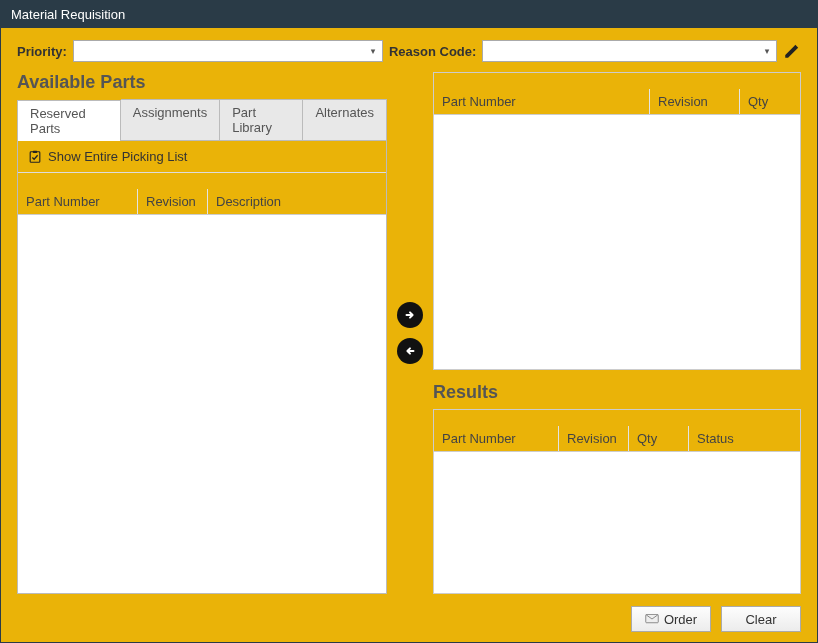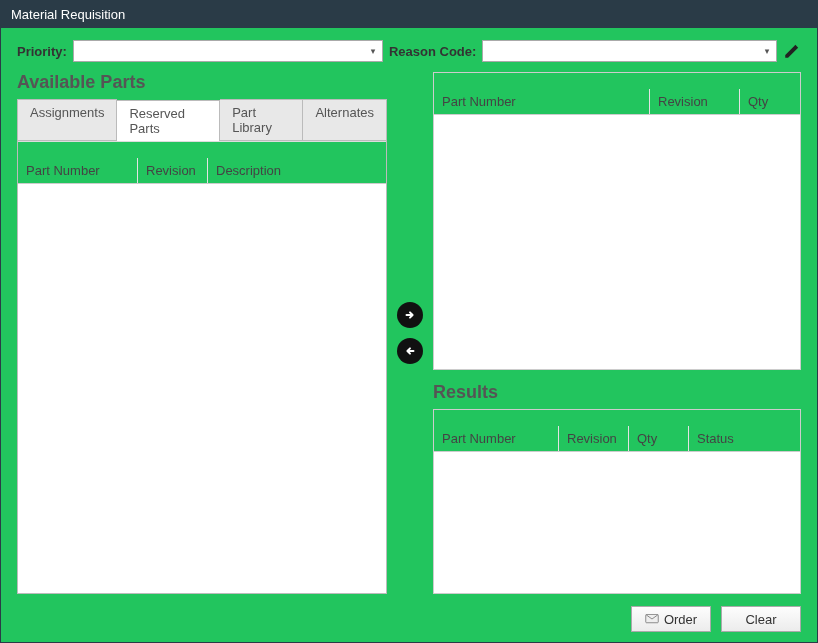--- a/index.html
+++ b/index.html
@@ -9,21 +9,21 @@
     font-size: 13px;
     background: #fff;
     color: #333;
   }
   .window {
     width: 818px;
     height: 643px;
     border: 1px solid #2a3b47;
     display: flex;
     flex-direction: column;
-    background: #22c55e;
+    background: #eab308;
   }
   .titlebar {
     background: #2a3b47;
     color: #fff;
     padding: 6px 10px;
     font-size: 13px;
   }
   .content {
     flex: 1;
     display: flex;
@@ -227,26 +227,34 @@
           <path d="M2 11.5 L10 3.5 L12.5 6 L4.5 14 L2 14 Z M11 2.5 L13.5 5 L12.5 6 L10 3.5 Z" fill="#222"></path>
         </svg>
       </div>
     </div>
 
     <div class="main-area">
 
       <div class="left-col">
         <div class="section-title">Available Parts</div>
         <div class="tabs">
+          <div class="tab active">Reserved Parts</div>
           <div class="tab">Assignments</div>
-          <div class="tab active">Reserved Parts</div>
           <div class="tab">Part Library</div>
           <div class="tab">Alternates</div>
         </div>
         <div class="tab-panel">
+          <div class="picklist-row">
+            <svg class="checkbox-icon" viewBox="0 0 16 16">
+              <rect x="2.5" y="2" width="11" height="12" rx="1" fill="none" stroke="#222" stroke-width="1.3"></rect>
+              <rect x="5.5" y="0.8" width="5" height="2.5" rx="0.8" fill="#222"></rect>
+              <path d="M5 8.5 L7 10.5 L11 6" fill="none" stroke="#222" stroke-width="1.5"></path>
+            </svg>
+            <span>Show Entire Picking List</span>
+          </div>
           <div class="grid">
             <div class="grid-header">
               <div class="col" style="width:120px">Part Number</div>
               <div class="col" style="width:70px">Revision</div>
               <div class="col" style="flex:1">Description</div>
             </div>
             <div class="grid-body"></div>
           </div>
         </div>
       </div>

